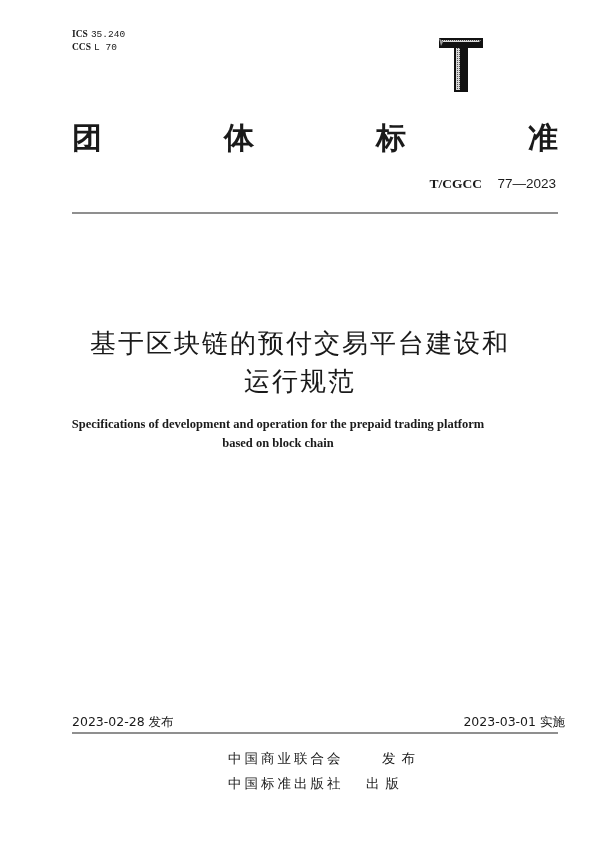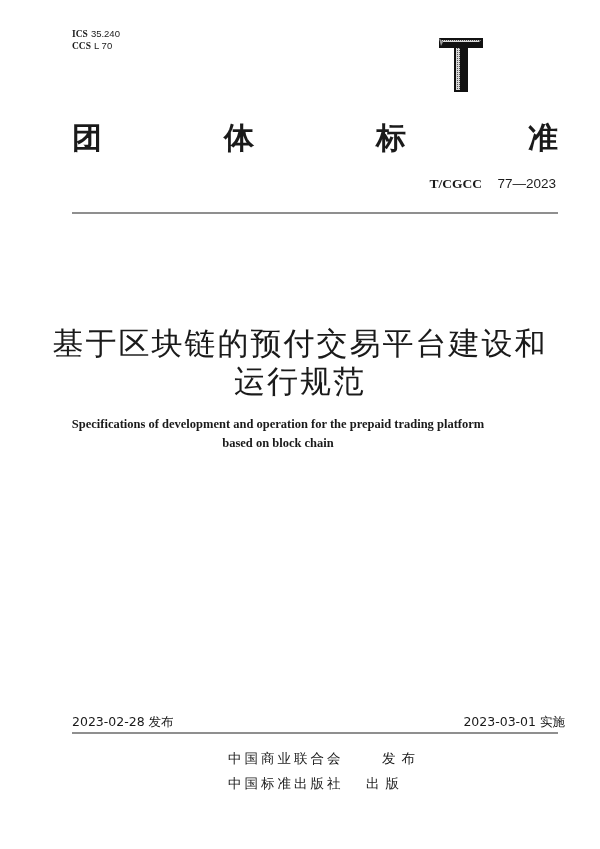--- a/index.html
+++ b/index.html
@@ -22,21 +22,21 @@
       top: 28px;
       font-size: 9.5px;
       line-height: 12px;
     }
     .codes .row { white-space: nowrap; }
     .codes .lbl {
       font-family: "Liberation Serif", serif;
       font-weight: bold;
     }
     .codes .val {
-      font-family: Liberation Sans, sans-serif;
+      font-family: Liberation Mono, monospace;
     }
 
     .logo {
       left: 437px;
       top: 12px;
       width: 48px;
       height: 80px;
     }
 
     .std-type {
@@ -68,21 +68,21 @@
       left: 72px;
       width: 486px;
       height: 2px;
       background: #8f8f8f;
     }
 
     .title-zh {
       left: 0;
       width: 600px;
       text-align: center;
-      font-size: 31px;
+      font-size: 26px;
       letter-spacing: 2px;
       line-height: 38px;
       font-weight: normal;
     }
 
     .title-en {
       left: 0;
       width: 556px;
       text-align: center;
       font-family: "Liberation Serif", serif;

